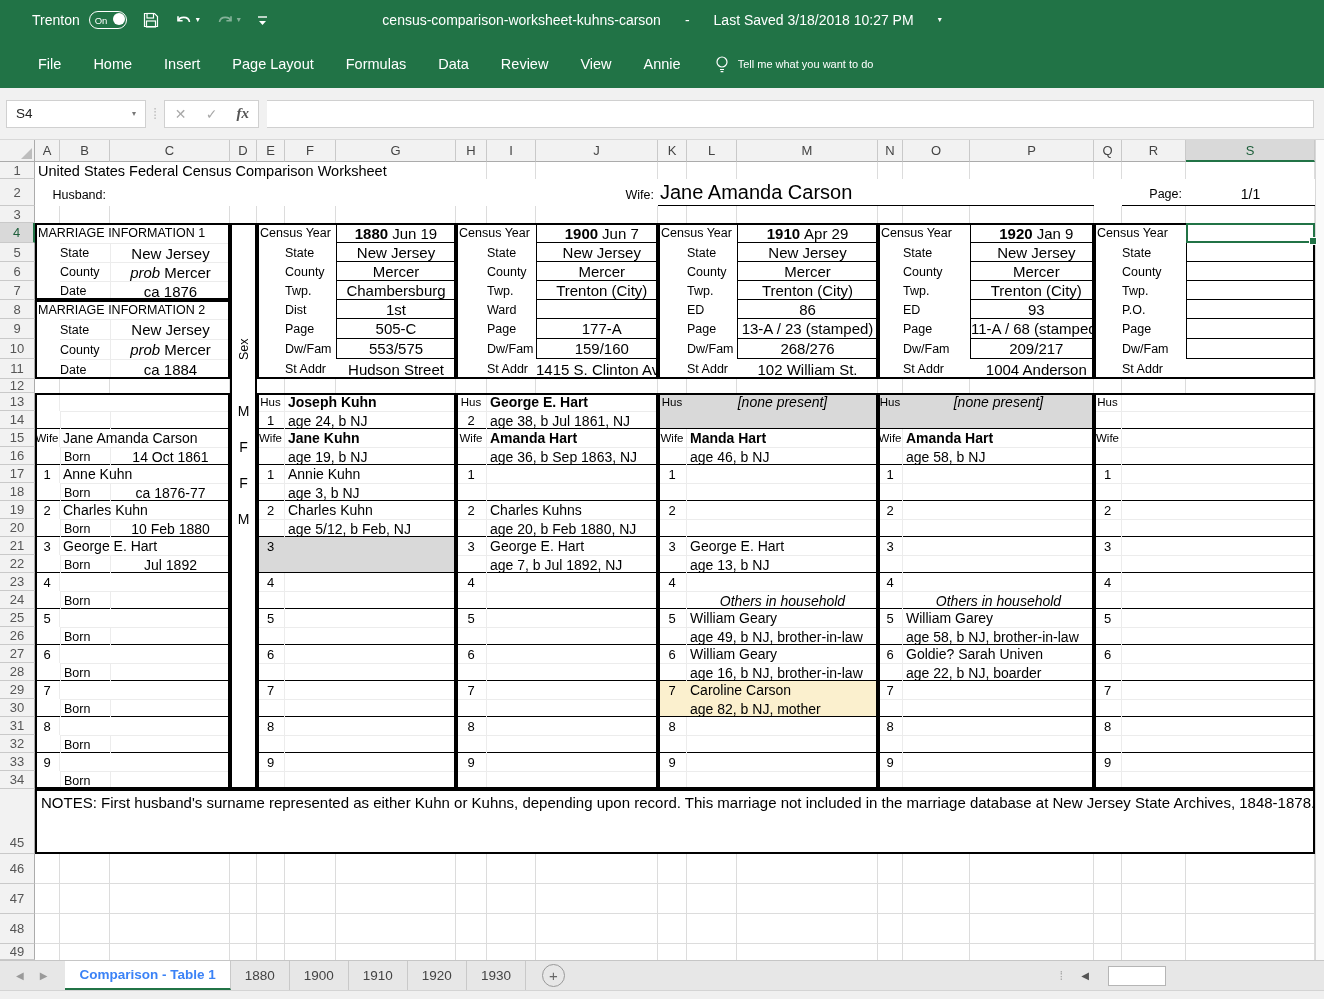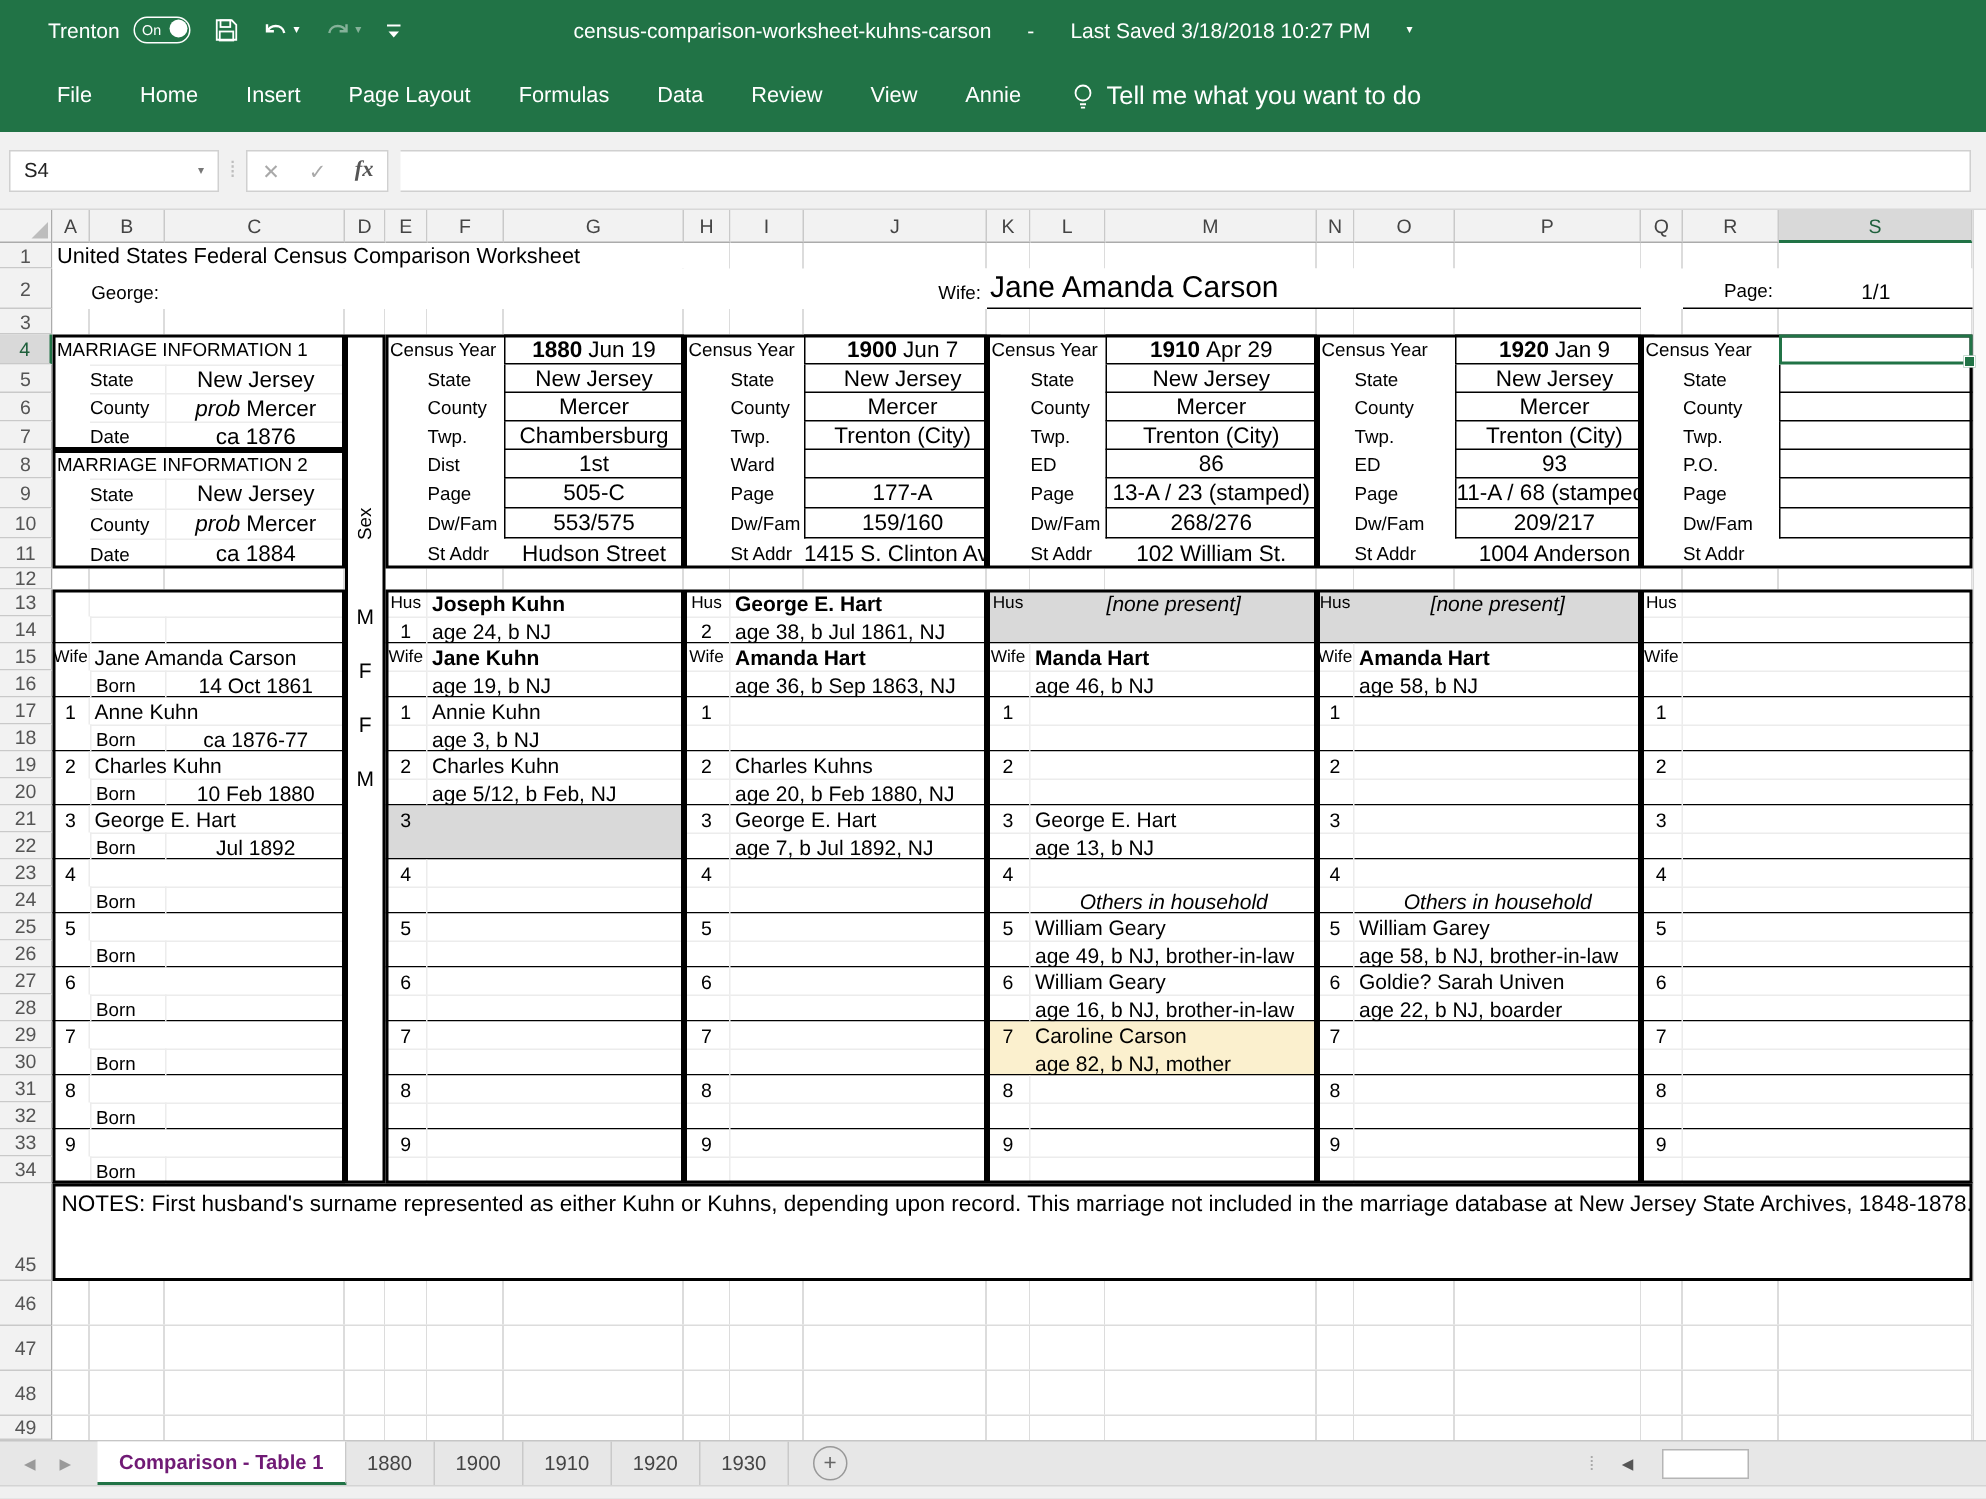--- a/index.html
+++ b/index.html
@@ -14,21 +14,21 @@
   .toggle .ontxt{font-size:9.5px;padding-left:5px;}
   .toggle .knob{position:absolute;right:1px;top:1px;width:12px;height:12px;border-radius:50%;background:#fff;}
   .qbtn{display:flex;align-items:center;gap:3px;}
   .dim{opacity:.45;}
   .ddv{font-size:8px;line-height:8px;}
   .doc-title{position:absolute;left:50%;transform:translateX(-50%);font-size:14px;white-space:nowrap;display:flex;gap:24px;align-items:center;}
 
   
   .menubar{height:48px;background:#217346;display:flex;align-items:center;padding-left:22px;color:#fff;}
   .mtab{font-size:14.5px;padding:13px 16px;cursor:pointer;}
-  .tellme{display:flex;align-items:center;gap:9px;font-size:17px;padding:13px 18px;}
+  .tellme{display:flex;align-items:center;gap:9px;font-size:11px;padding:13px 18px;}
 
   
   .formulabar{height:52px;background:#f1f1f1;border-bottom:1px solid #d8d8d8;display:flex;align-items:center;padding:0 10px 0 6px;box-sizing:border-box;}
   .namebox{width:120px;height:26px;background:#fff;border:1px solid #d0d0d0;display:flex;align-items:center;justify-content:space-between;font-size:13.5px;padding:0 9px;color:#222;}
   .namebox .ddv{color:#777;}
   .sepdots{color:#bdbdbd;margin:0 7px;font-size:15px;}
   .fbtns{display:flex;align-items:center;background:#fff;border:1px solid #d0d0d0;height:26px;}
   .fbtn{width:31px;text-align:center;color:#a9a9a9;font-size:14px;cursor:pointer;}
   .fbtn.fx{font-style:italic;font-family:"Liberation Serif",serif;color:#555;font-weight:bold;font-size:15px;}
   .finput{flex:1;height:26px;background:#fff;border:1px solid #d0d0d0;border-left:none;margin-left:8px;}
@@ -101,21 +101,21 @@
 
   
   .box{border:2px solid #000;z-index:5;pointer-events:none;box-sizing:border-box;}
   .sel{grid-area:4/19/5/20;border:2px solid #217346;z-index:6;position:relative;box-sizing:border-box;}
   .sel:after{content:"";position:absolute;right:-4px;bottom:-4px;width:6px;height:6px;background:#217346;border:1px solid #fff;}
 
   
   .tabbar{height:30px;background:#e7e7e7;display:flex;align-items:stretch;font-size:13.5px;position:relative;border-top:1px solid #c6c6c6;box-sizing:border-box;}
   .navs{display:flex;align-items:center;gap:16px;padding:0 18px 0 16px;color:#9a9a9a;font-size:10px;}
   .stab{display:flex;align-items:center;padding:0 14px;color:#444;border-right:1px solid #c9c9c9;cursor:pointer;}
-  .stab.active{background:#fff;color:#701a75;font-weight:bold;border-bottom:2px solid #217346;box-sizing:border-box;}
+  .stab.active{background:#fff;color:#3b82f6;font-weight:bold;border-bottom:2px solid #217346;box-sizing:border-box;}
   .addbtn{width:21px;height:21px;border:1px solid #999;border-radius:50%;align-self:center;margin-left:16px;display:flex;align-items:center;justify-content:center;color:#666;font-size:15px;cursor:pointer;}
   .hscroll{position:absolute;right:0;top:0;bottom:0;display:flex;align-items:center;gap:10px;padding-right:158px;}
   .hdots{color:#a9a9a9;font-size:13px;letter-spacing:-1px;}
   .harrow{width:26px;height:20px;display:flex;align-items:center;justify-content:center;color:#555;font-size:10px;background:#e7e7e7;}
   .hthumb{width:58px;height:20px;background:#fff;border:1px solid #b5b5b5;box-sizing:border-box;}
   .statusstrip{height:9px;background:#f0f0f0;border-top:1px solid #d4d4d4;box-sizing:border-box;}
 </style>
 </head>
 <body>
 
@@ -270,21 +270,21 @@
 
       <div class="ghost" style="grid-area:1/1/2/20"></div>
       <div class="ghost" style="grid-area:3/1/4/20"></div>
       <div class="ghost" style="grid-area:12/1/13/20"></div>
       <div class="ghost gb" style="grid-area:36/1/37/20"></div>
       <div class="ghost gb" style="grid-area:37/1/38/20"></div>
       <div class="ghost gb" style="grid-area:38/1/39/20"></div>
       <div class="ghost" style="grid-area:39/1/40/20"></div>
 
       <div class="wstitle">United States Federal Census Comparison Worksheet</div>
-      <div class="lab" style="grid-area:2/2/3/3">George:</div>
+      <div class="lab" style="grid-area:2/2/3/3">Husband:</div>
       <div class="lab" style="grid-area:2/10/3/11">Wife:</div>
       <div class="bigname" style="grid-area:2/11/3/17">Jane Amanda Carson</div>
       <div class="lab ul" style="grid-area:2/18/3/19">Page:</div>
       <div class="pageval" style="grid-area:2/19/3/20">1/1</div>
 
       <div class="mb">
         <div class="hdr">MARRIAGE INFORMATION 1</div>
         <div class="l">State</div>
           <div class="v">New Jersey</div>
         <div class="l">County</div>

